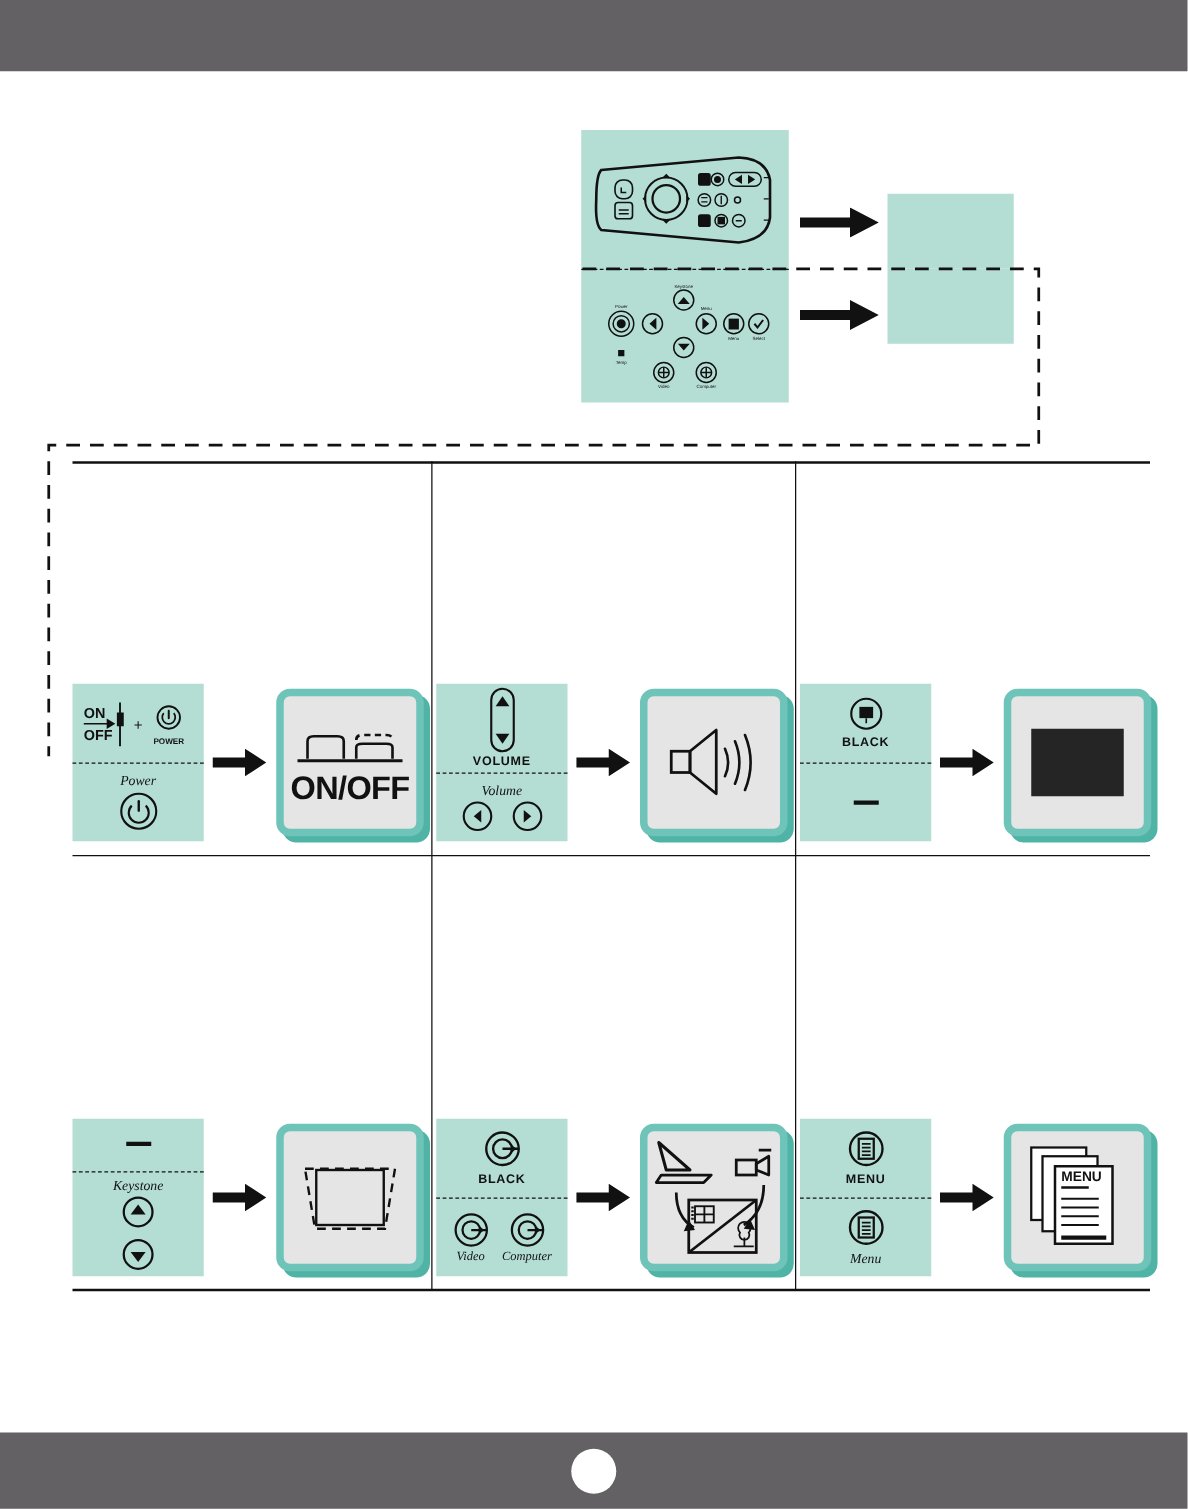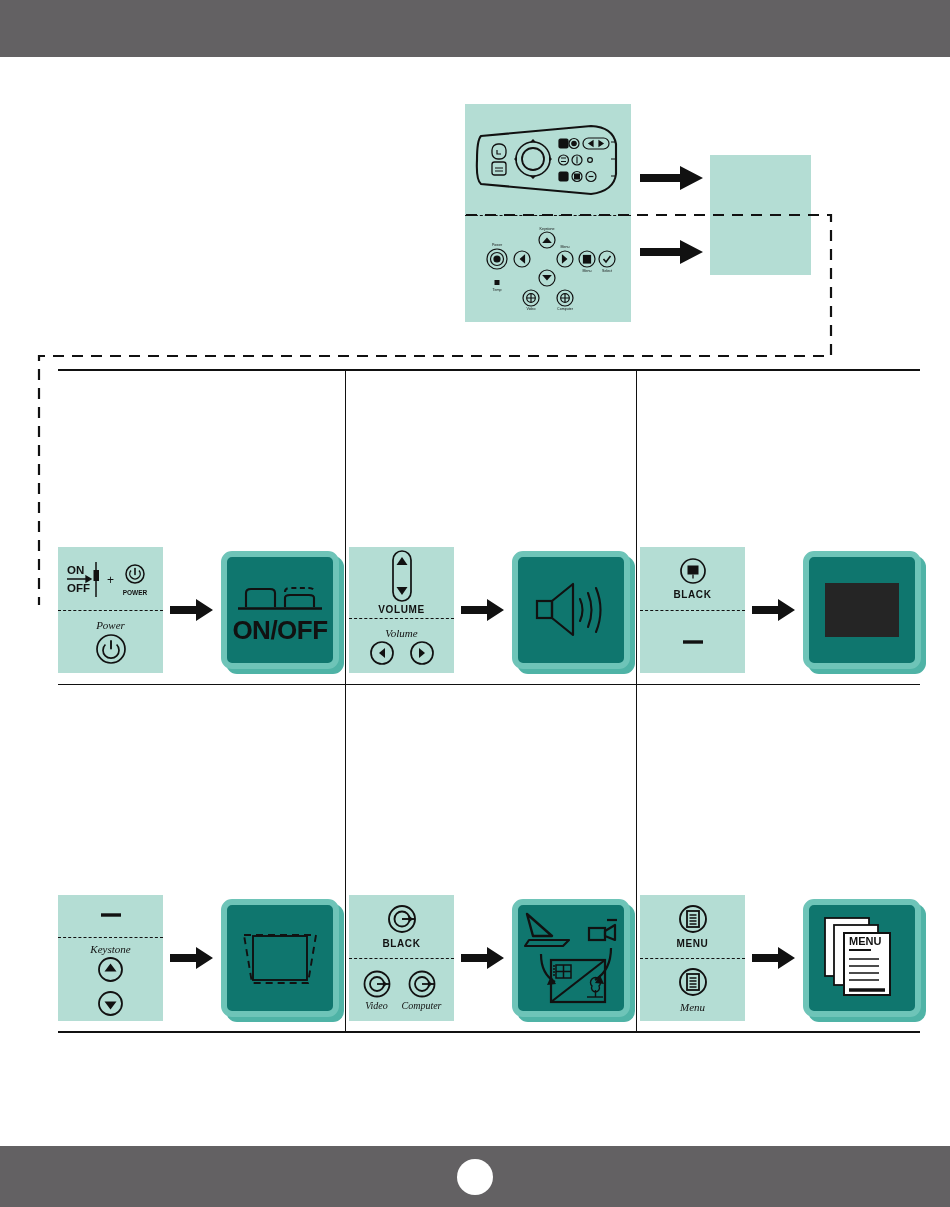--- a/index.html
+++ b/index.html
@@ -69,21 +69,21 @@
     font-style:italic;font-size:11px;color:#111;margin-bottom:1px;text-align:center;
   }
   .ctrl-row{display:flex;gap:14px;align-items:center;justify-content:center;}
 
   
   .gap-arrow{flex:none;margin:0 7px;}
 
   
   .result-card{
     position:relative;flex:none;
-    background:#0f766e;
+    background:#e5e5e5;
     border:6px solid #6ec4b8;
     border-radius:11px;
     box-shadow:5px 5px 0 0 #4fb3a6;
     display:flex;align-items:center;justify-content:center;
     box-sizing:border-box;
   }
   .onoff-text{
     font-size:26px;font-weight:bold;color:#111;letter-spacing:-.5px;line-height:1;
   }
 </style>

